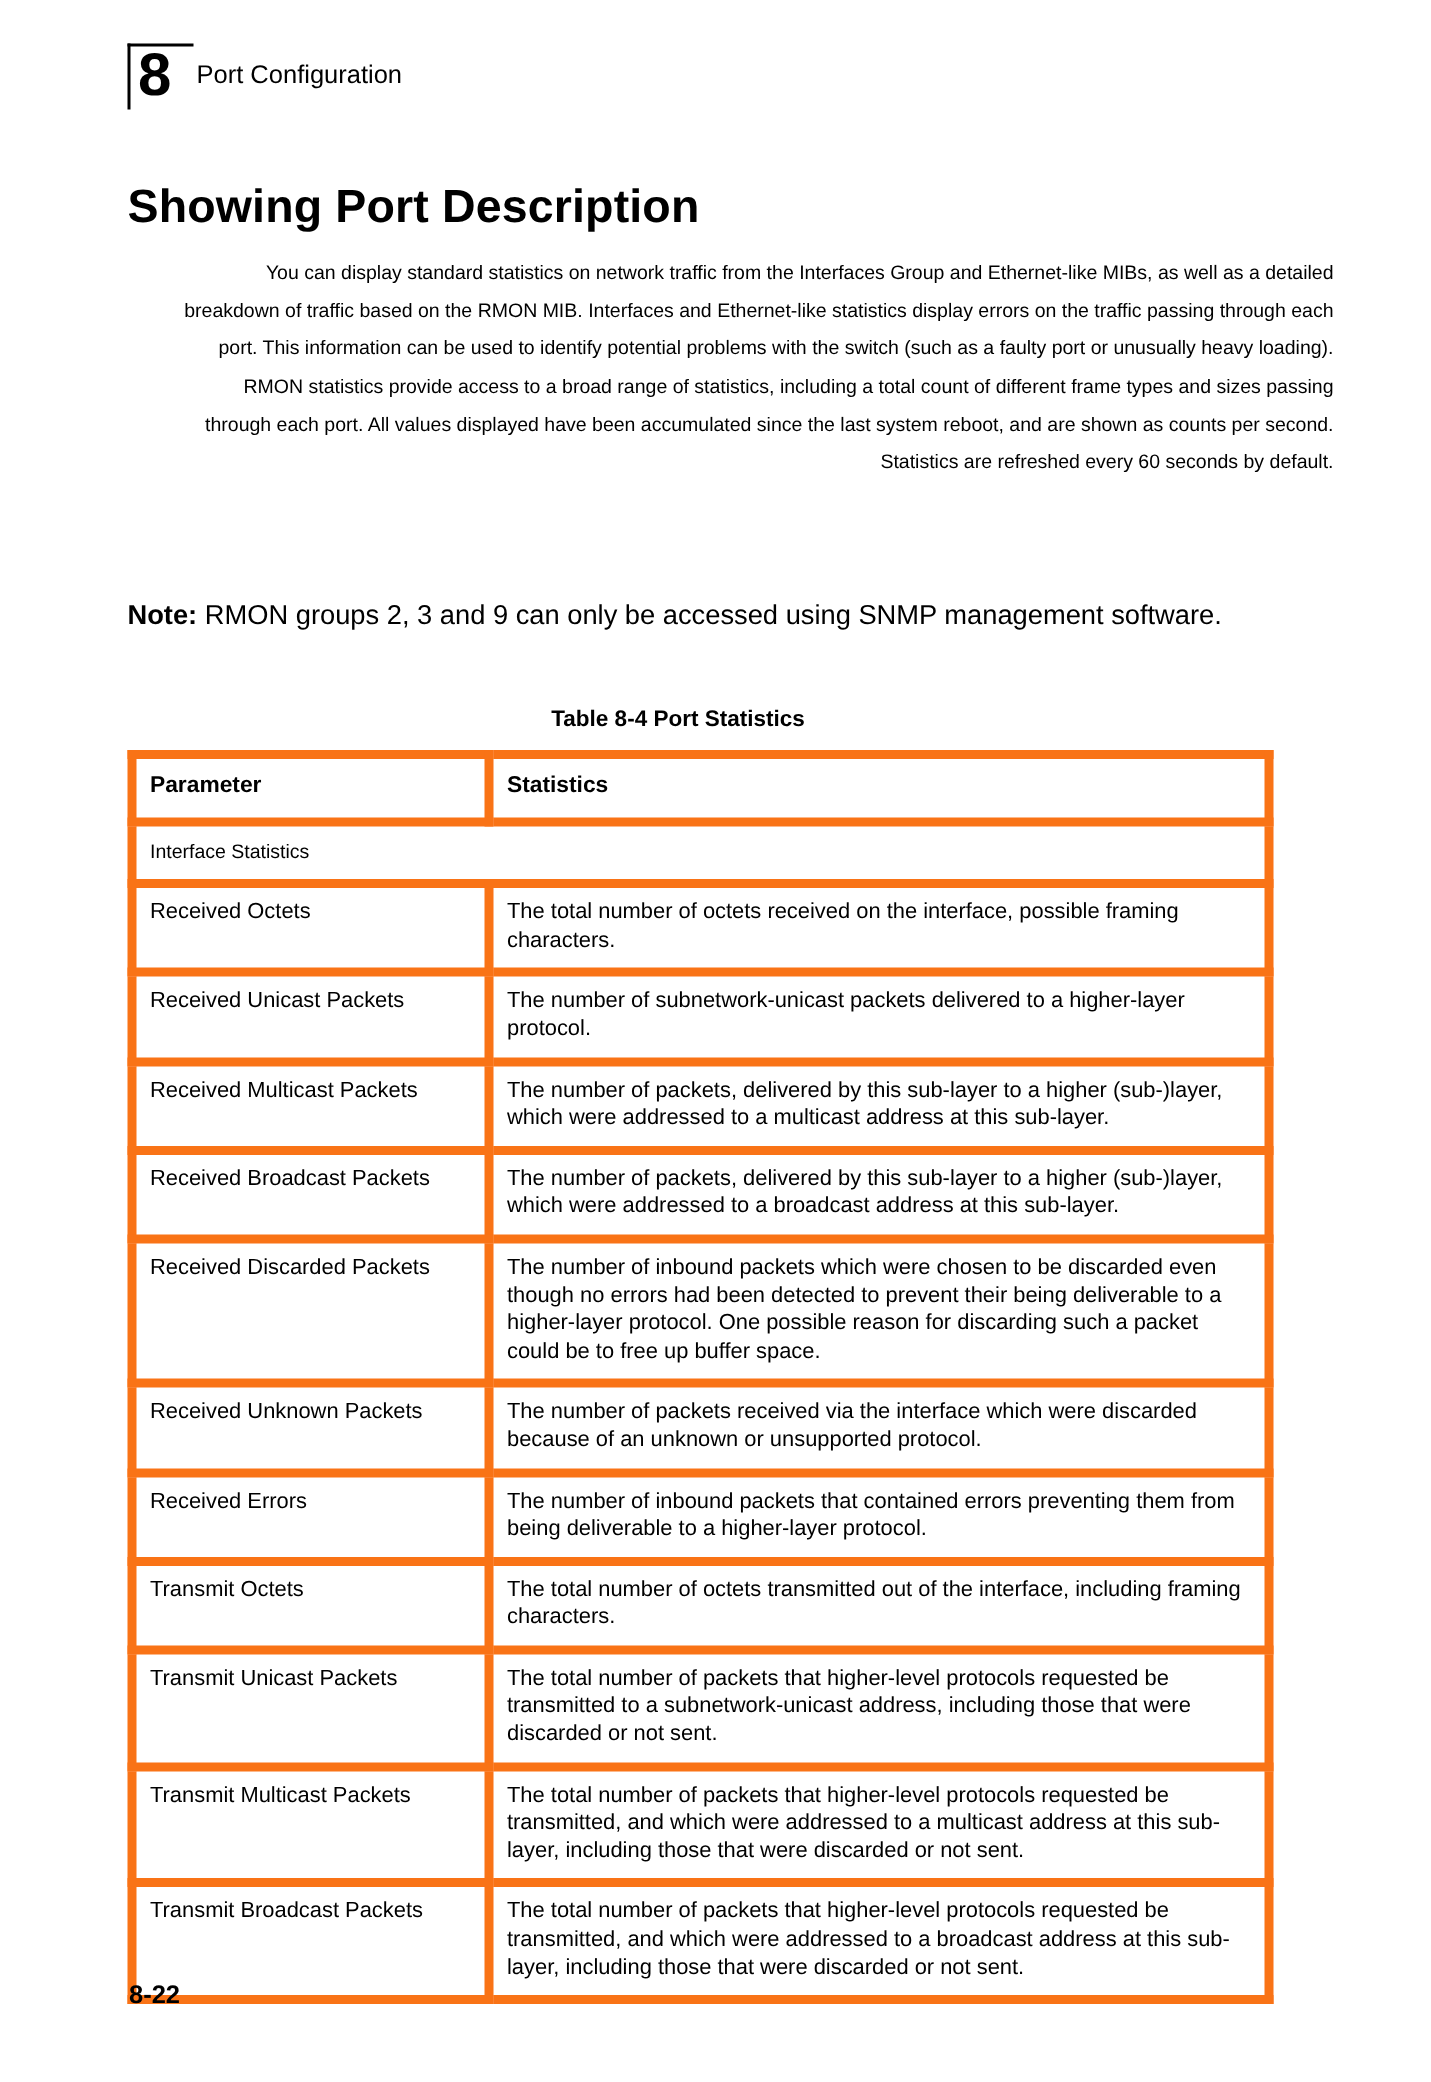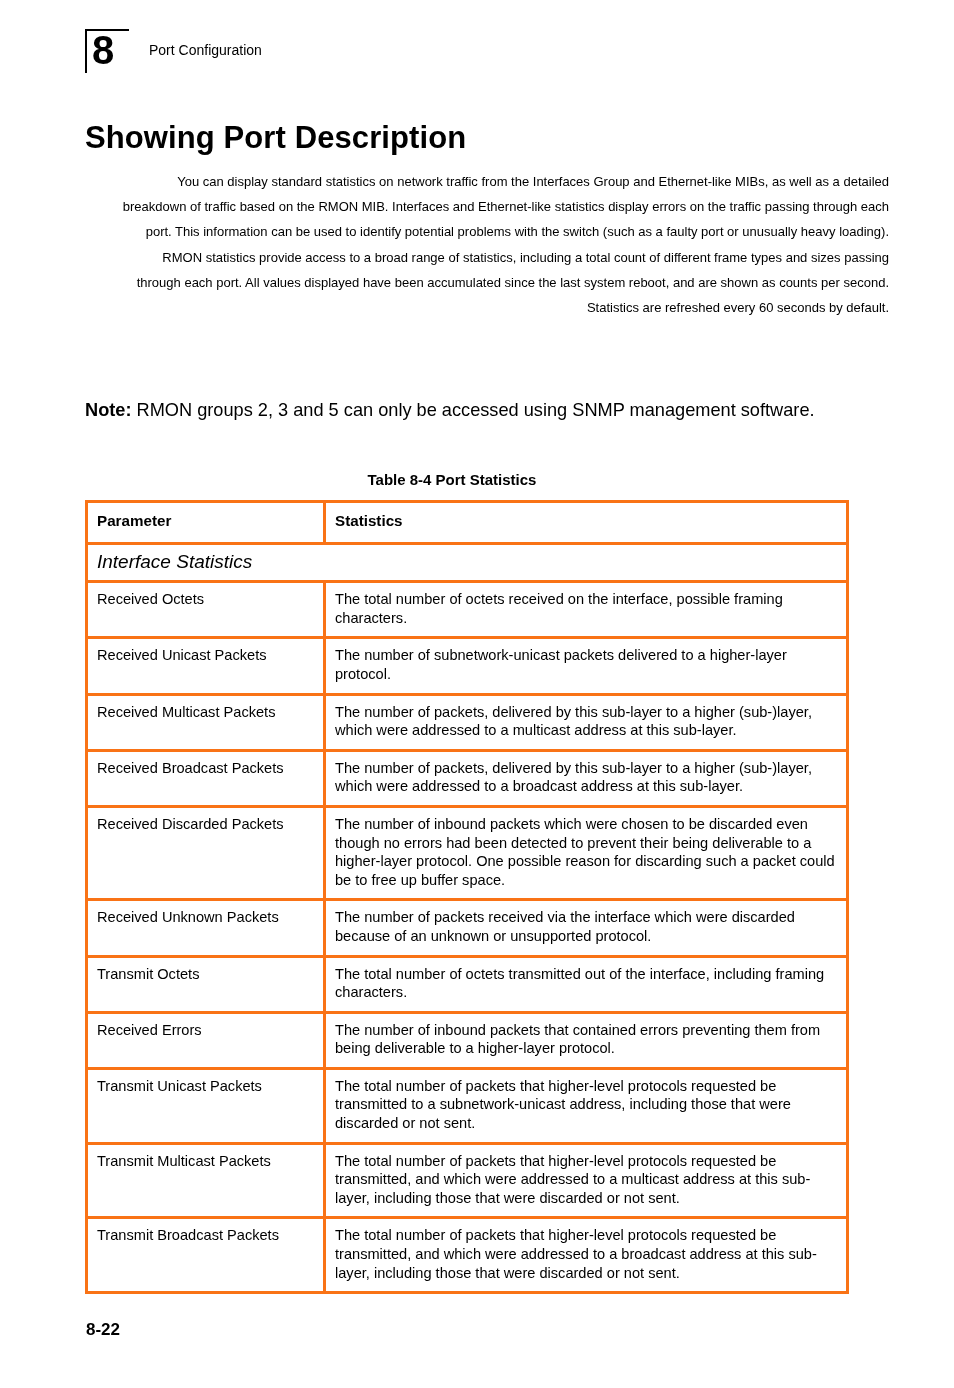--- a/index.html
+++ b/index.html
@@ -58,22 +58,21 @@
     background: #000;
   }
   .chapter-num {
     font-size: 40px;
     font-weight: bold;
     line-height: 46px;
     letter-spacing: -1px;
     padding-left: 7px;
   }
   .header-title {
-    font-size: 14px;
-    margin-left: 18px;
+    font-size: 17px;
     line-height: 46px;
   }
 
   
   .h1 {
     position: absolute;
     left: 85px;
     top: 99px;
     font-size: 31px;
     font-weight: bold;
@@ -122,40 +121,39 @@
 
   .tbl {
     position: absolute;
     left: 85px;
     top: 500px;
     width: 764px;
     border-collapse: collapse;
     table-layout: fixed;
   }
   .tbl td, .tbl th {
-    border: 3px solid #f97316;
+    border: 6px solid #f97316;
     vertical-align: top;
     padding: 7px 9px 9px 9px;
     font-size: 14.6px;
     line-height: 18.6px;
     text-align: left;
     font-weight: normal;
   }
   .tbl th {
     font-weight: bold;
     font-size: 15.2px;
     padding-top: 9px;
     padding-bottom: 11px;
   }
   .col-param { width: 238px; }
   .col-desc  { width: auto; }
 
   .section-row td {
-    font-style: italic;
-    font-size: 19px;
+    font-size: 13px;
     padding-top: 8px;
     padding-bottom: 9px;
   }
 
   
   .folio {
     position: absolute;
     left: 86px;
     top: 1320px;
     font-size: 17px;
@@ -174,21 +172,21 @@
       <span class="chapter-num">8</span>
     </div>
     <div class="header-title">Port Configuration</div>
   </div>
 
   <h1 class="h1">Showing Port Description</h1>
 
   <p class="body-para">You can display standard statistics on network traffic from the Interfaces Group and Ethernet-like MIBs, as well as a detailed breakdown of traffic based on the RMON MIB. Interfaces and Ethernet-like statistics display errors on the traffic passing through each port. This information can be used to identify potential problems with the switch (such as a faulty port or unusually heavy loading). RMON statistics provide access to a broad range of statistics, including a total count of different frame types and sizes passing through each port. All values displayed have been accumulated since the last system reboot, and are shown as counts per second. Statistics are refreshed every 60 seconds by default.</p>
 
   <div class="note">
-    <span class="note-body"><span class="note-label">Note:</span> <span>RMON groups 2, 3 and 5 can only be accessed using SNMP management software.</span></span>
+    <span class="note-body"><span class="note-label">Note:</span> <span>RMON groups 2, 3 and 9 can only be accessed using SNMP management software.</span></span>
   </div>
 
   <div class="table-caption">Table 8-4   Port Statistics</div>
 
   <table class="tbl">
     <colgroup>
       <col class="col-param">
       <col class="col-desc">
     </colgroup>
     <thead>
@@ -219,28 +217,28 @@
       </tr>
       <tr>
         <td>Received Discarded Packets</td>
         <td>The number of inbound packets which were chosen to be discarded even though no errors had been detected to prevent their being deliverable to a higher-layer protocol. One possible reason for discarding such a packet could be to free up buffer space.</td>
       </tr>
       <tr>
         <td>Received Unknown Packets</td>
         <td>The number of packets received via the interface which were discarded because of an unknown or unsupported protocol.</td>
       </tr>
       <tr>
+        <td>Received Errors</td>
+        <td>The number of inbound packets that contained errors preventing them from being deliverable to a higher-layer protocol.</td>
+      </tr>
+      <tr>
         <td>Transmit Octets</td>
         <td>The total number of octets transmitted out of the interface, including framing characters.</td>
       </tr>
       <tr>
-        <td>Received Errors</td>
-        <td>The number of inbound packets that contained errors preventing them from being deliverable to a higher-layer protocol.</td>
-      </tr>
-      <tr>
         <td>Transmit Unicast Packets</td>
         <td>The total number of packets that higher-level protocols requested be transmitted to a subnetwork-unicast address, including those that were discarded or not sent.</td>
       </tr>
       <tr>
         <td>Transmit Multicast Packets</td>
         <td>The total number of packets that higher-level protocols requested be transmitted, and which were addressed to a multicast address at this sub-layer, including those that were discarded or not sent.</td>
       </tr>
       <tr>
         <td>Transmit Broadcast Packets</td>
         <td>The total number of packets that higher-level protocols requested be transmitted, and which were addressed to a broadcast address at this sub-layer, including those that were discarded or not sent.</td>

